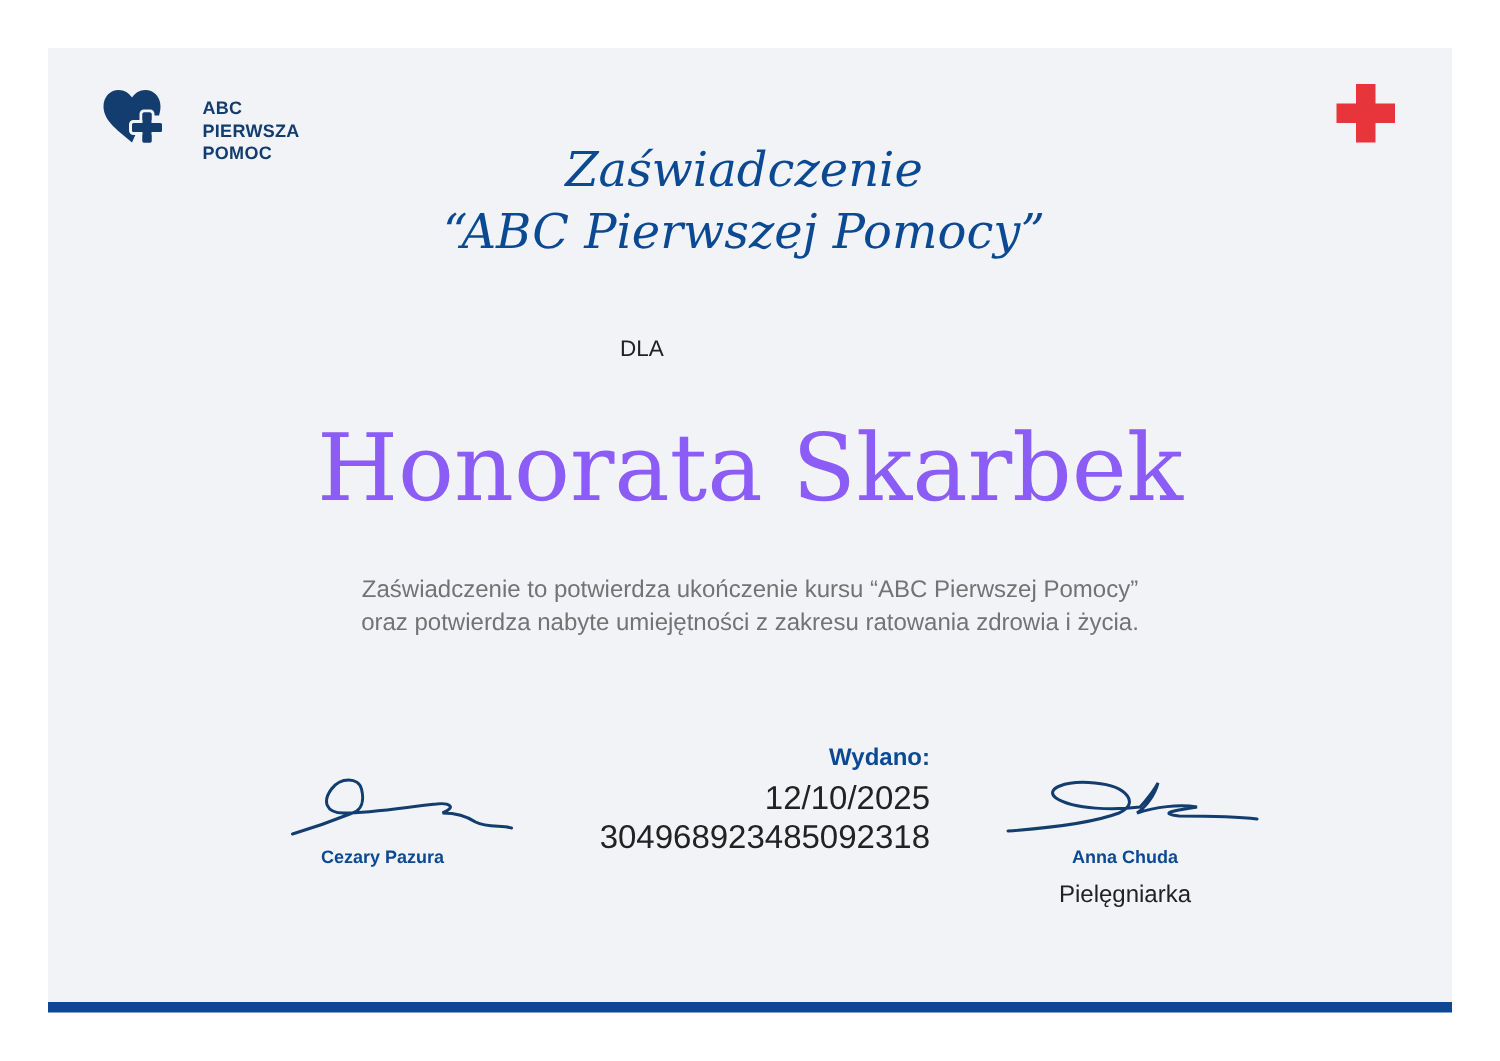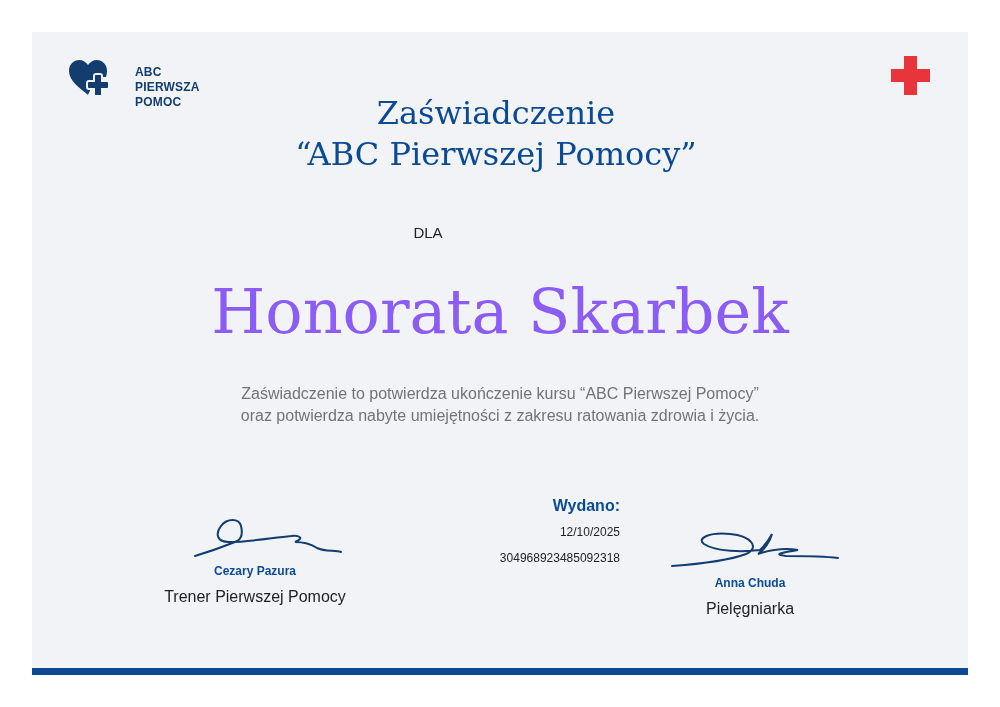--- a/index.html
+++ b/index.html
@@ -3,31 +3,31 @@
   <meta charset="utf-8">
   <style>
     html, body { margin:0; padding:0; }
     body { width:1000px; height:707px; background:#ffffff; position:relative; overflow:hidden; font-family:"Liberation Sans", sans-serif; }
     .card { position:absolute; left:32px; top:32px; width:936px; height:636px; background:#f1f3f7; }
     .bottom-bar { position:absolute; left:32px; top:668px; width:936px; height:7px; background:#0b4a93; }
     .logo { position:absolute; left:68px; top:60px; display:flex; align-items:flex-start;gap:17px; }
     .logo svg { display:block; }
     .logo-text { margin-left:8px; margin-top:5px; color:#123d6e; font-weight:bold; font-size:12px; line-height:15px; letter-spacing:0.2px; }
     .cross { position:absolute; left:890px; top:55px; }
-    .title { position:absolute; left:0; top:93px; width:992px; text-align:center; color:#0b4a93; font-family:"DejaVu Serif", serif; font-size:32px; line-height:41px; }
+    .title { position:absolute; left:0; top:93px; width:992px; text-align:center; color:#0b4a93; font-family:"DejaVu Serif", serif; font-size:32px; line-height:41px;font-style:italic; }
     .dla { position:absolute; left:0; top:224px; width:856px; text-align:center; color:#222; font-size:15px; }
     .name { position:absolute; left:0; top:272px; width:1000px; text-align:center; color:#8b5cf6; font-family:"DejaVu Serif", serif; font-size:62px; line-height:80px; }
     .desc { position:absolute; left:0; top:383px; width:1000px; text-align:center; color:#737373; font-size:16px; line-height:22px; }
     .sig { position:absolute; text-align:center; }
     .sig svg { display:block; margin:0 auto; }
     .sig-name { color:#0b4a93; font-weight:bold; font-size:12px; line-height:22px; }
     .sig-role { color:#222; font-size:16px; line-height:22px; margin-top:4px; }
     .center-block { position:absolute; left:380px; top:495px; width:240px; text-align:right; }
     .lbl { color:#0b4a93; font-weight:bold; font-size:16px; line-height:22px; }
-    .val { color:#222; font-size:12px; line-height:22px; margin-top:4px; }
+    .val { color:#222; font-size:22px; line-height:22px; margin-top:4px; }
   </style>
 </head>
 <body>
 
 <div class="card"></div>
 <div class="bottom-bar"></div>
 
 <div class="logo">
   <span>
     <svg width="42" height="38" viewBox="0 0 42 38">
@@ -64,30 +64,29 @@
   <div>oraz potwierdza nabyte umiejętności z zakresu ratowania zdrowia i życia.</div>
 </div>
 
 <div class="sig" style="left:140px; top:512px; width:230px;">
   <span>
     <svg width="180" height="48" viewBox="0 0 180 48">
       <path d="M30 44 C 50 38, 60 34, 70 30 C 76 28, 78 22, 76 14 C 74 6, 62 6, 56 14 C 50 22, 52 30, 64 30 C 84 30, 106 26, 126 24 C 134 23, 140 26, 130 30 C 138 30, 146 32, 152 36 C 160 40, 170 38, 176 40" fill="none" stroke="#123d6e" stroke-width="2" stroke-linecap="round"></path>
     </svg>
   </span>
   <div class="sig-name">Cezary Pazura</div>
-  <div class="sig-role">Trener Pierwszej Pomocy</div>
 </div>
 
 <div class="center-block">
   <div class="lbl">Wydano:</div>
   <div class="val">12/10/2025</div>
   <div class="val">304968923485092318</div>
 </div>
 
-<div class="sig" style="left:640px; top:524px; width:220px;">
+<div class="sig" style="left:640px; top:512px; width:220px;">
   <span>
     <svg width="180" height="48" viewBox="0 0 180 48">
       <path d="M12 42 C 40 40, 70 36, 86 30 C 100 24, 92 12, 70 10 C 50 8, 36 14, 44 20 C 56 28, 84 28, 100 26 C 104 22, 110 14, 112 10 C 110 18, 104 26, 98 30 C 110 26, 126 24, 138 26 C 126 28, 110 30, 126 32 C 142 32, 162 32, 178 34" fill="none" stroke="#123d6e" stroke-width="2" stroke-linecap="round"></path>
     </svg>
   </span>
   <div class="sig-name">Anna Chuda</div>
   <div class="sig-role">Pielęgniarka</div>
 </div>
 
 </body></html>

